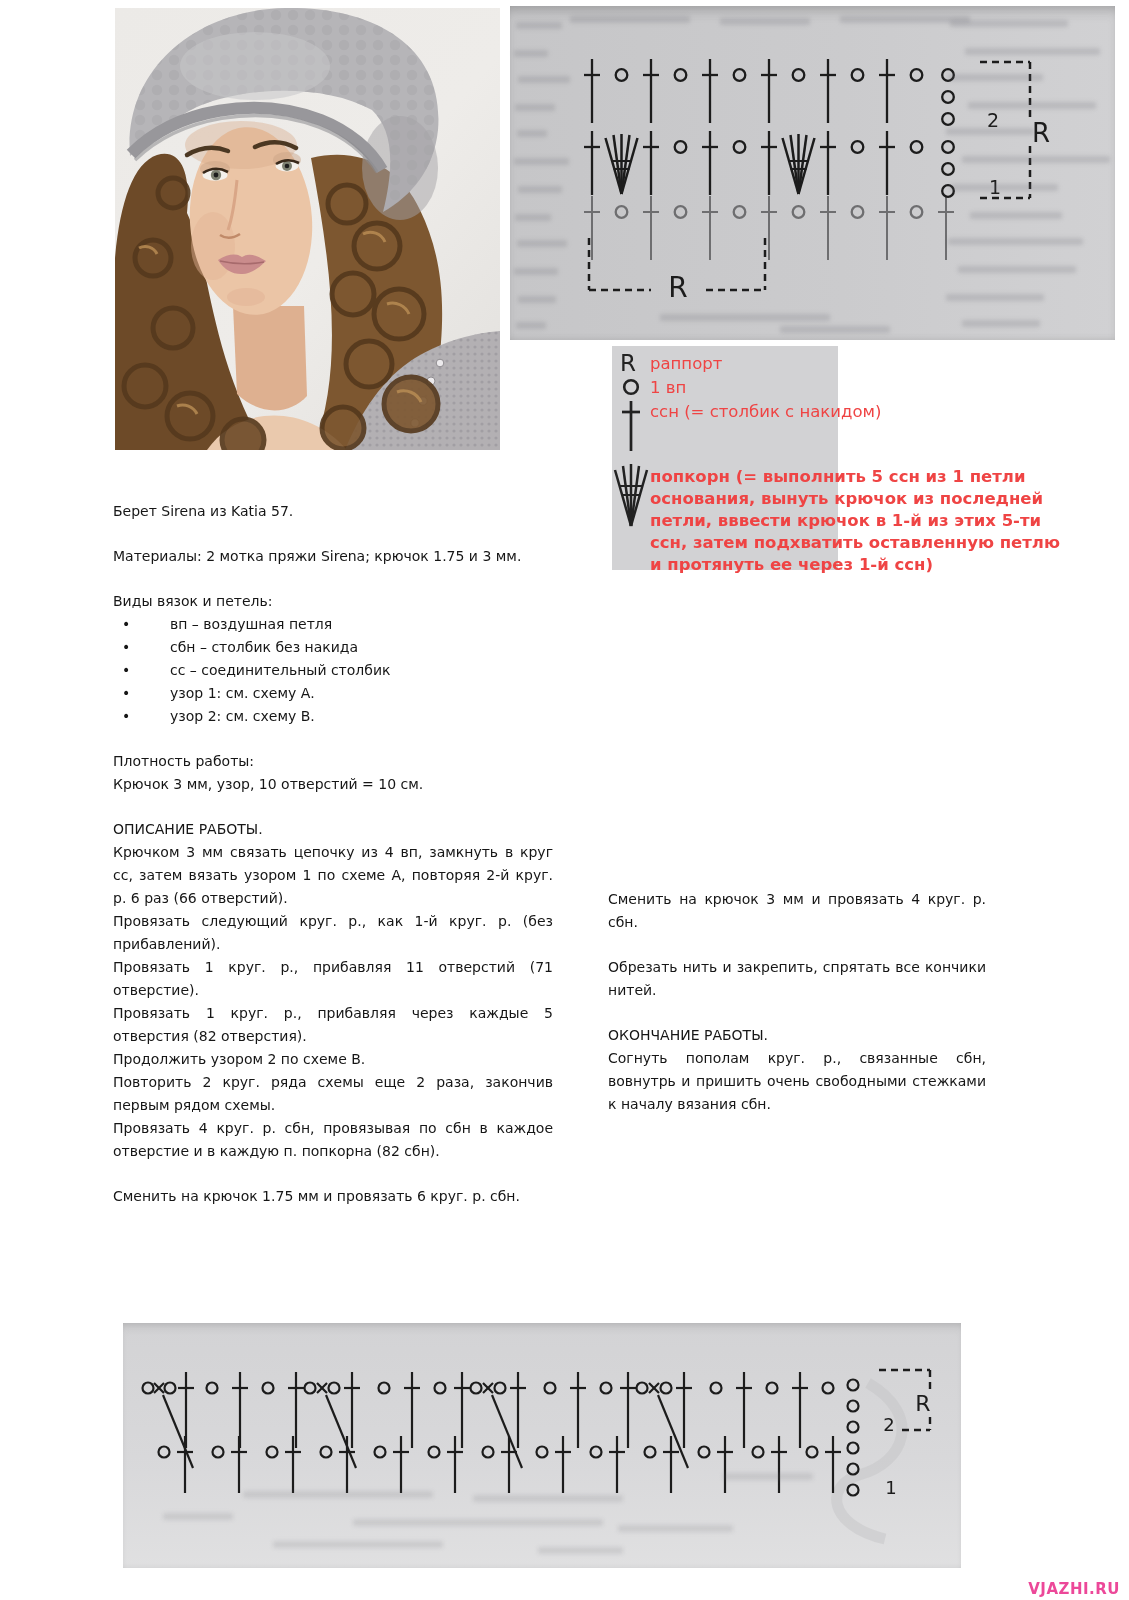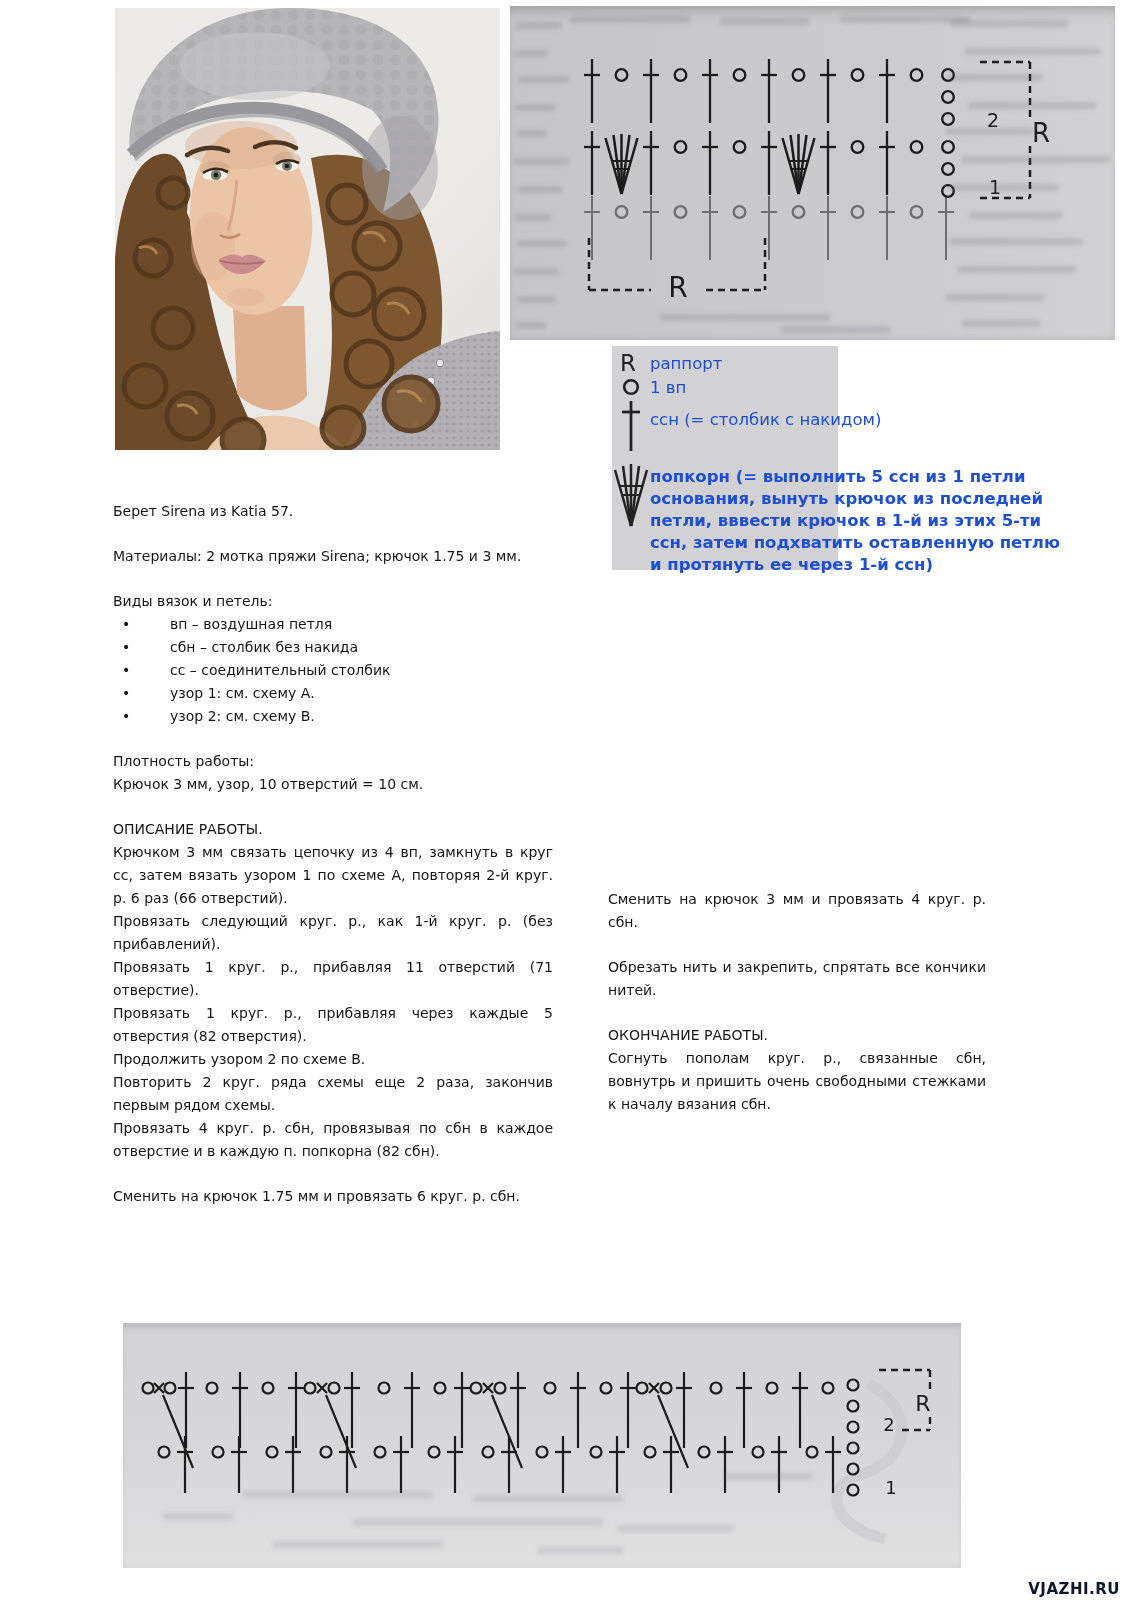--- a/index.html
+++ b/index.html
@@ -19,21 +19,21 @@
           box-shadow:inset 0 8px 12px -8px rgba(60,60,60,.32), inset 0 -3px 6px -5px rgba(90,90,90,.25);}
   .chartA svg,.chartB svg{position:absolute;left:0;top:0;}
   .ghost{position:absolute;height:7px;background:rgba(105,105,115,.22);filter:blur(2px);border-radius:2px;}
   .ghostB{background:rgba(105,105,115,.17);}
 
   
   .legend{position:absolute;left:612px;top:346px;width:470px;height:234px;}
   .legend-bg{position:absolute;left:0;top:0;width:226px;height:224px;background:#d2d2d4;}
   .leg-row{position:absolute;left:0;}
   .leg-sym{position:absolute;left:0;top:0;}
-  .leg-text{position:absolute;left:38px;top:0;font-size:16.5px;white-space:nowrap;color:#1d4ed8;}
+  .leg-text{position:absolute;left:38px;top:0;font-size:16.5px;white-space:nowrap;color:#ef4444;}
   .leg-text.wrap{white-space:normal;width:412px;line-height:22px;}
   .leg-R{font-size:23px;color:#222;font-weight:500;letter-spacing:1px;}
 
   
   .colL{position:absolute;left:113px;top:500px;width:440px;}
   .colR{position:absolute;left:608px;top:888px;width:378px;}
   .colL p,.colR p{margin:0;font-size:14px;line-height:23px;text-align:justify;}
   p.mb{margin-bottom:22px;}
   p.li{padding-left:57px;position:relative;text-align:left;}
   p.li::before{content:"\2022";position:absolute;left:9px;top:0;}
@@ -261,21 +261,21 @@
           <span class="leg-sym" style="left: 4px;"><svg width="30" height="22">
               <circle cx="15" cy="11" r="6.8" fill="none" stroke="#222" stroke-width="2.6"></circle>
             </svg></span>
           <span class="leg-text" style="top: 2px;">1 вп</span>
         </div>
         <div class="leg-row" style="top: 52px;">
           <span class="leg-sym" style="left: 4px;"><svg width="30" height="56">
               <line x1="15" y1="3" x2="15" y2="53" stroke="#222" stroke-width="2.7"></line>
               <line x1="6" y1="14" x2="24" y2="14" stroke="#222" stroke-width="2.7"></line>
             </svg></span>
-          <span class="leg-text" style="top: 12px; text-align: right;">ссн (= столбик с накидом)</span>
+          <span class="leg-text" style="top: 4px; text-align: right;">ссн (= столбик с накидом)</span>
         </div>
         <div class="leg-row" style="top: 116px;">
           <span class="leg-sym" style="left: 0px;"><svg width="40" height="68">
               <line x1="19" y1="64" x2="3" y2="8" stroke="#222" stroke-width="2.5"></line>
               <line x1="19" y1="64" x2="11" y2="4" stroke="#222" stroke-width="2.5"></line>
               <line x1="19" y1="64" x2="19" y2="2" stroke="#222" stroke-width="2.5"></line>
               <line x1="19" y1="64" x2="27" y2="4" stroke="#222" stroke-width="2.5"></line>
               <line x1="19" y1="64" x2="35" y2="8" stroke="#222" stroke-width="2.5"></line>
               <line x1="8" y1="24" x2="30" y2="24" stroke="#222" stroke-width="2"></line>
               <line x1="11" y1="33" x2="27" y2="33" stroke="#222" stroke-width="2"></line>
@@ -425,14 +425,14 @@
   <div class="ghost ghostB" style="left: 120px; top: 168px; width: 190px;"></div>
       <div class="ghost ghostB" style="left: 350px; top: 172px; width: 150px;"></div>
       <div class="ghost ghostB" style="left: 230px; top: 196px; width: 250px;"></div>
       <div class="ghost ghostB" style="left: 495px; top: 202px; width: 115px;"></div>
       <div class="ghost ghostB" style="left: 150px; top: 218px; width: 170px;"></div>
       <div class="ghost ghostB" style="left: 415px; top: 224px; width: 85px;"></div>
       <div class="ghost ghostB" style="left: 600px; top: 150px; width: 90px;"></div>
       <div class="ghost ghostB" style="left: 40px; top: 190px; width: 70px;"></div>
     </div>
 
-  <div class="watermark" style="color: #0f172a;">VJAZHI.RU</div>
+  <div class="watermark" style="color: #ec4899;">VJAZHI.RU</div>
 </div>
 
 </body></html>

